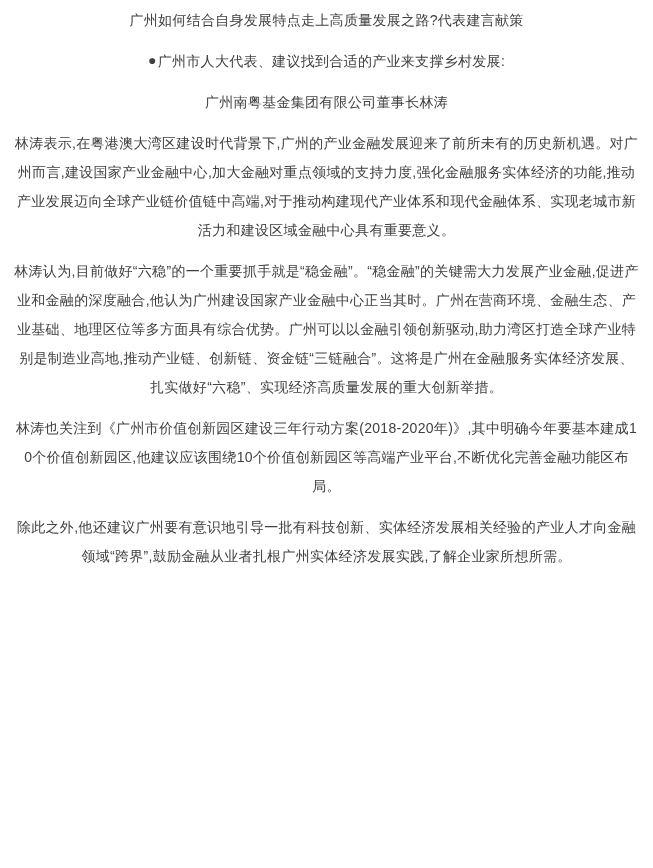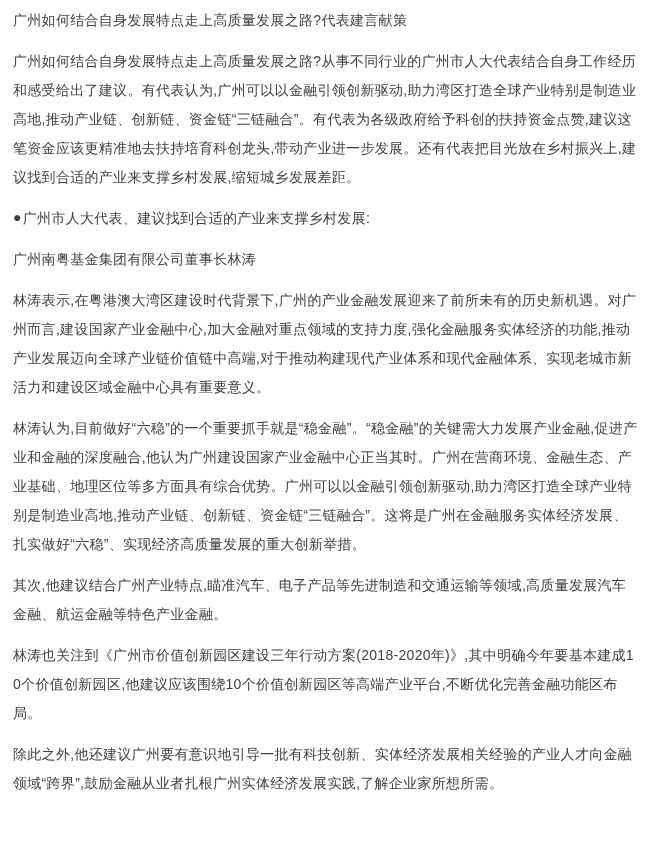--- a/index.html
+++ b/index.html
@@ -16,42 +16,41 @@
     color: #404040;
     font-size: 14px;
     line-height: 29px;
     letter-spacing: 0.3px;
     text-align: left;
     word-break: break-all;
   }
   .article p {
     margin: 0 0 12px 0;
     font-weight: normal;
+    text-align: center;
   }
   .bullet {
     display: inline-block;
     transform: translateY(-1px);
     margin-right: 1px;
   }
 </style>
 </head>
 <body>
 
 <div class="article">
   <p>广州如何结合自身发展特点走上高质量发展之路?代表建言献策</p>
 
-  <p>广州如何结合自身发展特点走上高质量发展之路?从事不同行业的广州市人大代表结合自身工作经历和感受给出了建议。有代表认为,广州可以以金融引领创新驱动,助力湾区打造全球产业特别是制造业高地,推动产业链、创新链、资金链“三链融合”。有代表为各级政府给予科创的扶持资金点赞,建议这笔资金应该更精准地去扶持培育科创龙头,带动产业进一步发展。还有代表把目光放在乡村振兴上,建议找到合适的产业来支撑乡村发展,缩短城乡发展差距。</p>
 
   <p><span class="bullet">●</span><span>广州市人大代表、建议找到合适的产业来支撑乡村发展:</span></p>
 
   <p>广州南粤基金集团有限公司董事长林涛</p>
 
   <p>林涛表示,在粤港澳大湾区建设时代背景下,广州的产业金融发展迎来了前所未有的历史新机遇。对广州而言,建设国家产业金融中心,加大金融对重点领域的支持力度,强化金融服务实体经济的功能,推动产业发展迈向全球产业链价值链中高端,对于推动构建现代产业体系和现代金融体系、实现老城市新活力和建设区域金融中心具有重要意义。</p>
 
   <p>林涛认为,目前做好“六稳”的一个重要抓手就是“稳金融”。“稳金融”的关键需大力发展产业金融,促进产业和金融的深度融合,他认为广州建设国家产业金融中心正当其时。广州在营商环境、金融生态、产业基础、地理区位等多方面具有综合优势。广州可以以金融引领创新驱动,助力湾区打造全球产业特别是制造业高地,推动产业链、创新链、资金链“三链融合”。这将是广州在金融服务实体经济发展、扎实做好“六稳”、实现经济高质量发展的重大创新举措。</p>
 
 
-  <p>其次,他建议结合广州产业特点,瞄准汽车、电子产品等先进制造和交通运输等领域,高质量发展汽车金融、航运金融等特色产业金融。</p>
 
   <p>林涛也关注到《广州市价值创新园区建设三年行动方案(2018-2020年)》,其中明确今年要基本建成10个价值创新园区,他建议应该围绕10个价值创新园区等高端产业平台,不断优化完善金融功能区布局。</p>
 
   <p>除此之外,他还建议广州要有意识地引导一批有科技创新、实体经济发展相关经验的产业人才向金融领域“跨界”,鼓励金融从业者扎根广州实体经济发展实践,了解企业家所想所需。</p>
 </div>
 
 </body></html>

